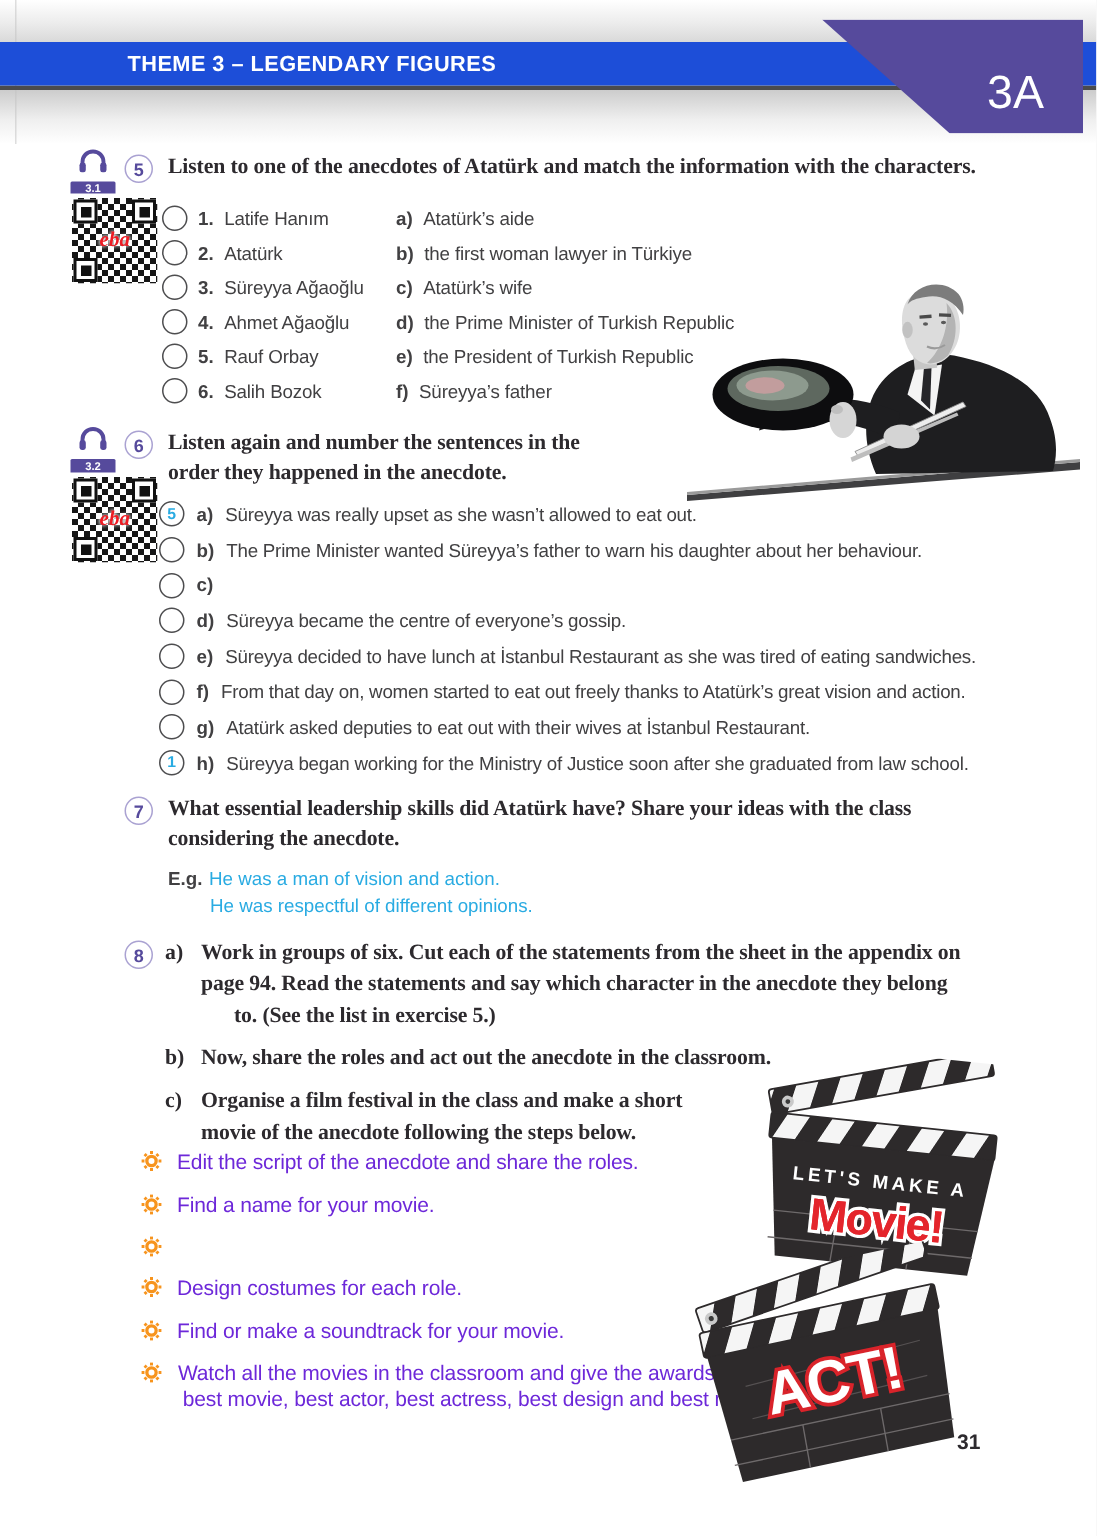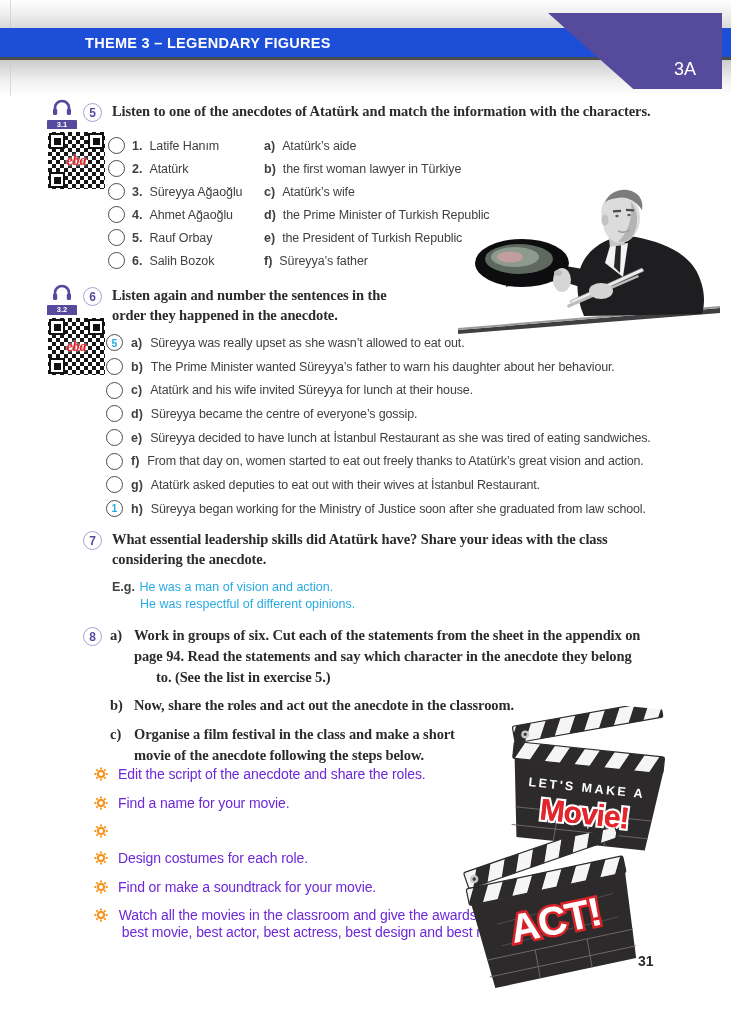--- a/index.html
+++ b/index.html
@@ -11,21 +11,21 @@
            background:linear-gradient(180deg,#ffffff 0%,#ececec 55%,#d9d9d9 100%);}
   .hdr-bot{position:absolute;left:0;top:60px;width:731px;height:36px;
            background:linear-gradient(180deg,#cccccc 0%,#efefef 55%,#ffffff 100%);}
   .crease{position:absolute;left:10px;top:0;width:1px;height:96px;background:#c2c2c2;opacity:.55;}
   .hdr-band{position:absolute;left:0;top:28px;width:731px;height:29px;background:#1d4ed8;z-index:2;}
   .hdr-line{position:absolute;left:0;top:57px;width:731px;height:3px;background:#4b4b4d;z-index:2;}
   .hdr-title{position:absolute;left:85px;top:0;height:29px;display:flex;align-items:center;
              color:#ffffff;font-weight:bold;font-size:14.5px;letter-spacing:.3px;white-space:nowrap;}
   .unit-tab{position:absolute;left:548px;top:13px;width:174px;height:76px;background:#564a9c;z-index:3;
             clip-path:polygon(0 0,100% 0,100% 100%,49% 100%);}
-  .unit-label{position:absolute;right:26px;bottom:9px;color:#fff;font-size:18px;font-weight:400;}
+  .unit-label{position:absolute;right:26px;bottom:9px;color:#fff;font-size:31px;font-weight:400;}
 
   
   .num-badge{position:absolute;width:17px;height:17px;border:1.3px solid #aaa2d2;border-radius:50%;
              color:#564a9c;font-weight:bold;font-size:12px;display:flex;align-items:center;justify-content:center;background:#fff;}
   .ex-head{position:absolute;font-family:"Liberation Serif",serif;font-weight:bold;font-size:14.5px;
            color:#2d2a2e;white-space:nowrap;letter-spacing:-0.1px;}
   .ans-circle{width:15px;height:15px;border:1.4px solid #4d4d4f;border-radius:50%;background:#fff;
               display:inline-flex;align-items:center;justify-content:center;flex:none;}
   .ans-val{font-weight:bold;font-size:10.5px;color:#29abe2;line-height:1;}
   .audio-wrap{position:absolute;width:30px;text-align:center;}
@@ -226,21 +226,20 @@
           <span class="ans-val"></span>
         </span>
         <span class="l6">b)</span>
         <span class="t6">The Prime Minister wanted Süreyya’s father to warn his daughter about her behaviour.</span>
       </div>
     <div class="ex6-row">
         <span class="ans-circle">
           <span class="ans-val"></span>
         </span>
         <span class="l6">c)</span>
-        <span class="t6">Atatürk and his wife invited Süreyya for lunch at their house.</span>
       </div>
     <div class="ex6-row">
         <span class="ans-circle">
           <span class="ans-val"></span>
         </span>
         <span class="l6">d)</span>
         <span class="t6">Süreyya became the centre of everyone’s gossip.</span>
       </div>
     <div class="ex6-row">
         <span class="ans-circle">

